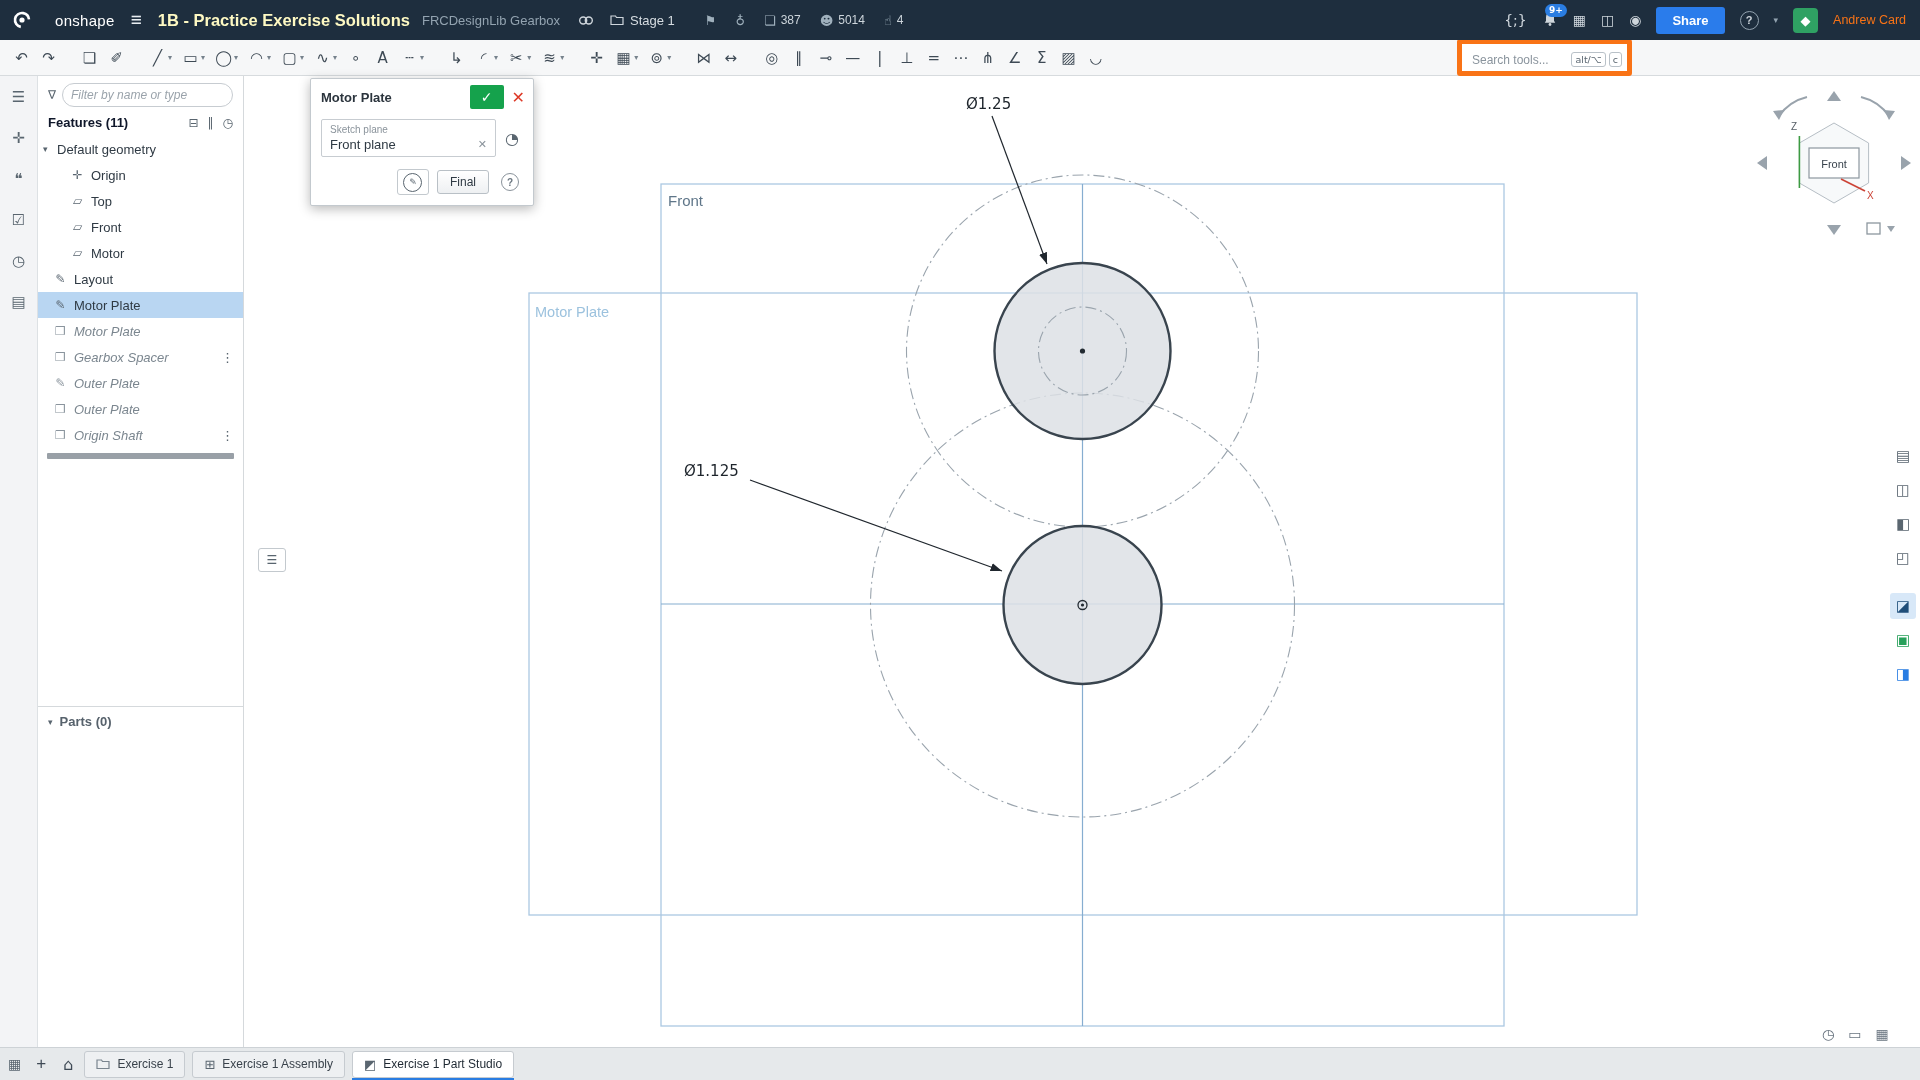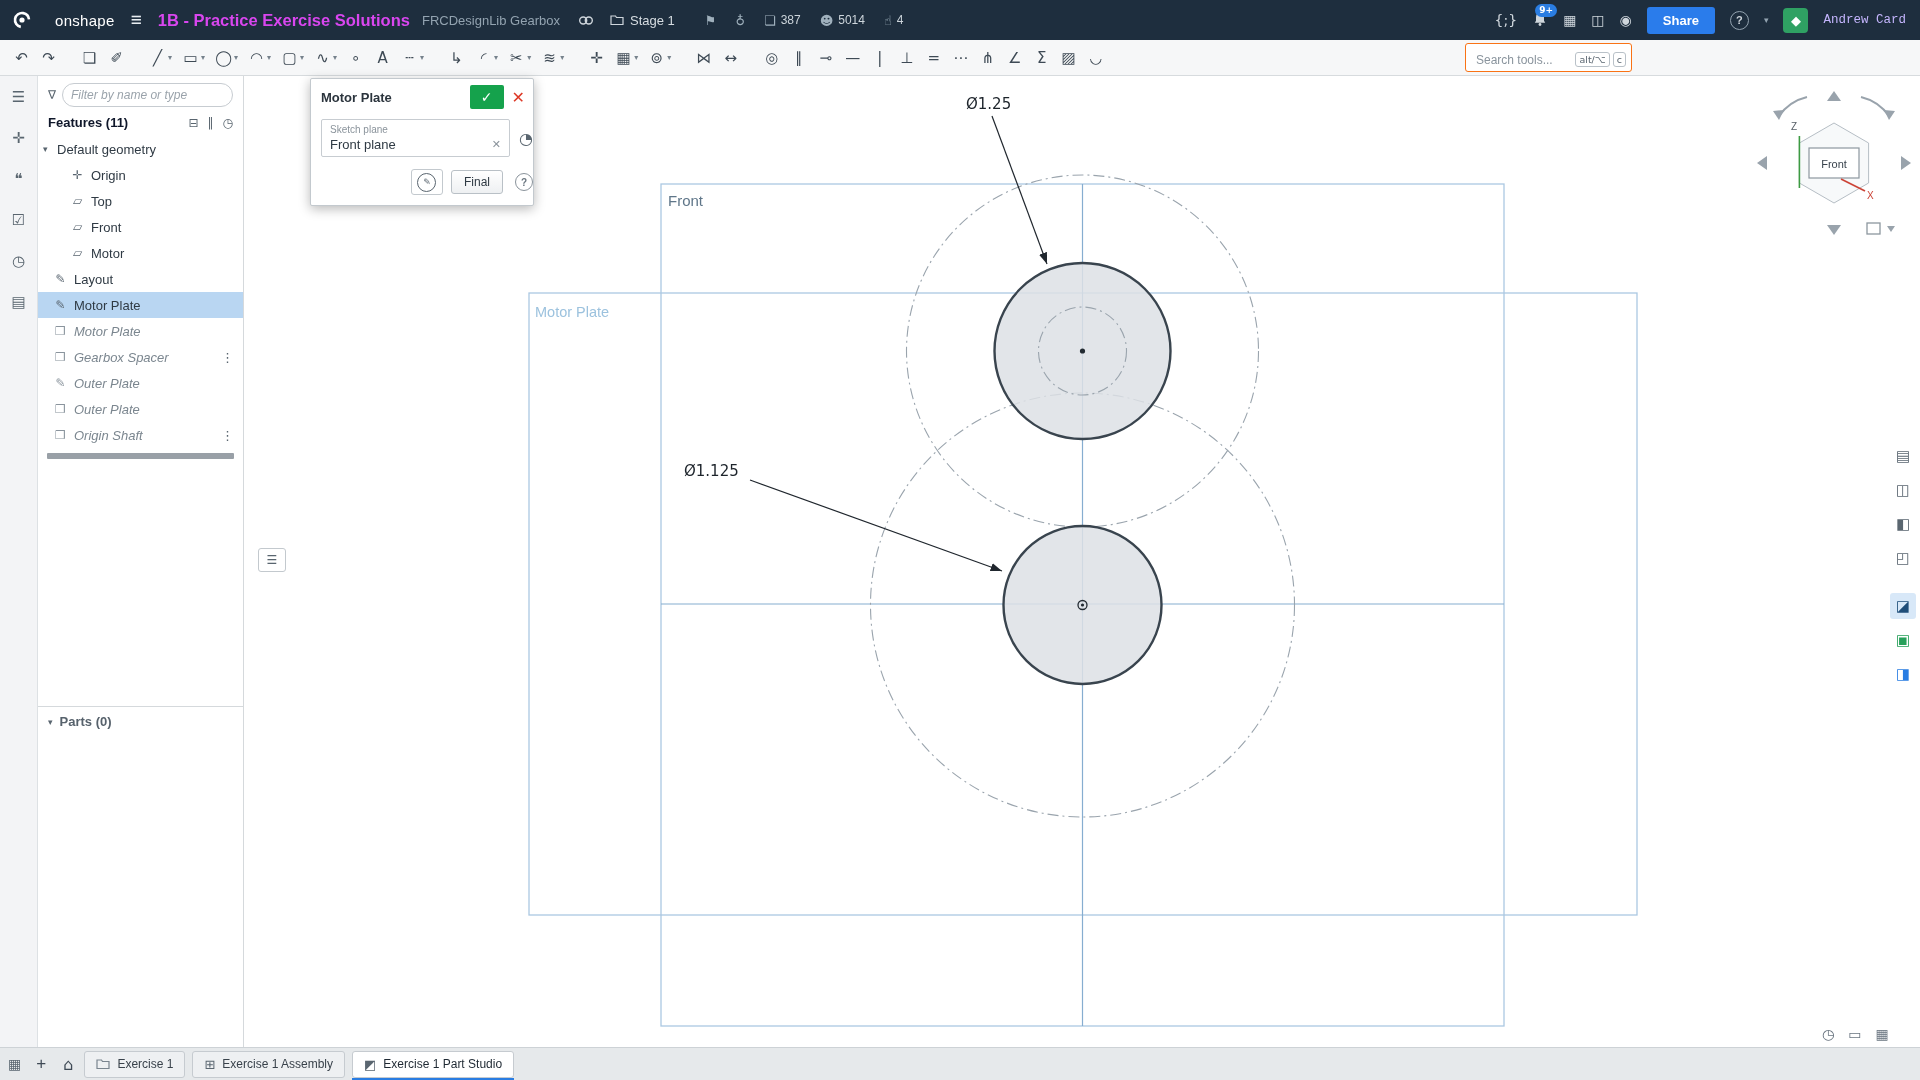--- a/index.html
+++ b/index.html
@@ -5,54 +5,54 @@
   html,body{margin:0;padding:0;width:1920px;height:1080px;overflow:hidden;background:#fff;
     font-family:"Liberation Sans",sans-serif;color:#2f3a44;-webkit-font-smoothing:antialiased;}
   .icon,.g,.chev,.ticon,.caret,.kebab,.rail-icon,.rtool,.key,.statico{font-family:"DejaVu Sans",sans-serif;}
 
   
   .topbar{position:absolute;left:0;top:0;width:1920px;height:40px;background:#1e2e3e;display:flex;
     align-items:center;color:#fff;z-index:40;}
   .logo{display:flex;align-items:center;gap:23px;margin-left:12px;}
   .logo-text{font-size:15px;letter-spacing:.3px;color:#fff;}
   .hamburger{font-size:19px;color:#e8edf1;margin:0 16px;cursor:pointer;}
-  .doc-title{font-size:16.5px;font-weight:bold;color:#d946ef;white-space:nowrap;}
+  .doc-title{font-size:16.5px;font-weight:bold;color:#fef9c3;white-space:nowrap;}
   .doc-subtitle{font-size:13px;color:#93a3b0;margin-left:12px;white-space:nowrap;}
   .tb-link{margin-left:18px;display:flex;align-items:center;}
   .crumb{display:flex;align-items:center;gap:6px;margin-left:16px;font-size:13px;color:#d7dde2;}
   .stats{display:flex;align-items:center;gap:19px;margin-left:30px;}
   .stat{display:flex;align-items:center;gap:5px;font-size:12px;color:#cdd5db;}
   .statico{font-size:13px;color:#9fb0bc;}
   .stat-val:empty{display:none;}
   .tb-right{margin-left:auto;display:flex;align-items:center;gap:15px;margin-right:14px;}
   .tb-ico{font-size:14px;color:#cfd6dc;cursor:pointer;font-family:"DejaVu Sans",sans-serif;}
   .bell-wrap{position:relative;}
   .badge{position:absolute;top:-7px;right:-9px;background:#2a7de2;color:#fff;font-size:9px;
     border-radius:8px;padding:1.5px 4px;font-weight:bold;}
   .share-btn{background:#2a7ceb;color:#fff;font-size:13px;font-weight:bold;border:none;border-radius:3px;
     padding:6px 16px;cursor:pointer;}
   .help-circ{width:17px;height:17px;border:1.6px solid #93a3b0;border-radius:50%;display:flex;align-items:center;
     justify-content:center;font-size:11px;font-weight:bold;color:#cfd6dc;}
   .caret-sm{font-size:9px;color:#93a3b0;}
   .avatar{width:25px;height:25px;background:#2fa163;border-radius:4px;display:flex;align-items:center;
     justify-content:center;color:#fff;font-size:13px;}
-  .user-name{font-size:12.5px;color:#c4b5fd;font-family:Liberation Mono, monospace;}
+  .user-name{font-size:12.5px;color:#f97316;}
 
   
   .toolbar{position:absolute;left:0;top:40px;width:1920px;height:36px;background:#f6f7f8;
     border-bottom:1px solid #d7dbde;display:flex;align-items:center;padding-left:8px;box-sizing:border-box;z-index:35;}
   .tools{display:flex;align-items:center;}
   .tool{display:flex;align-items:center;height:28px;padding:0 5px;border-radius:3px;color:#3e4a55;
     font-size:15px;cursor:pointer;}
   .tool .g{min-width:17px;text-align:center;}
   .tool .chev{font-size:8px;color:#76828c;margin-left:2px;}
   .tool .chev:empty{display:none;}
   .tool[data-variant~="group-start"]{margin-left:14px;}
   .search{margin-left:auto;margin-right:288px;}
-  .searchbox{display:flex;align-items:center;border:1px solid #f97316;border-radius:3px;background:#fff;
+  .searchbox{display:flex;align-items:center;border:5px solid #f97316;border-radius:3px;background:#fff;
     height:23px;padding:4px 5px 0 8px;width:152px;}
   .searchbox input{border:none;outline:none;flex:1;width:0;font-size:12px;font-family:"Liberation Sans",sans-serif;color:#2f3a44;}
   .searchbox input::placeholder{color:#8a949d;}
   .key{font-size:9.5px;border:1px solid #b9c1c8;border-radius:3px;padding:0 3px;background:#fff;
     color:#5a6670;margin-left:3px;line-height:13px;}
 
   
   .leftrail{position:absolute;left:0;top:76px;width:38px;height:971px;background:#f3f4f6;
     border-right:1px solid #dde1e4;display:flex;flex-direction:column;align-items:center;
     padding-top:12px;gap:23px;box-sizing:border-box;z-index:30;}
@@ -126,21 +126,21 @@
   .statusicons span{font-size:14px;color:#6a7580;font-family:"DejaVu Sans",sans-serif;cursor:pointer;}
 
   
   .dialog{position:absolute;left:310px;top:78px;width:224px;background:#fff;border:1px solid #c3c9ce;
     border-radius:2px;box-shadow:0 3px 12px rgba(0,0,0,.28);z-index:50;box-sizing:border-box;}
   .dlg-hdr{display:flex;align-items:center;padding:6px 8px 6px 10px;}
   .dlg-title{font-size:13px;font-weight:bold;color:#2b343d;flex:1;}
   .dlg-ok{width:34px;height:24px;background:#15a24c;border:none;border-radius:2px;color:#fff;font-size:14px;
     font-weight:bold;cursor:pointer;margin-right:8px;font-family:"DejaVu Sans",sans-serif;}
   .dlg-x{font-size:16px;color:#dd3826;cursor:pointer;font-family:"DejaVu Sans",sans-serif;font-weight:bold;}
-  .dlg-body{padding:4px 0 10px 10px;}
+  .dlg-body{padding:4px 14px 10px 10px;}
   .field-row{display:flex;align-items:center;}
   .field-group{flex:1;border:1px solid #c7ccd1;border-radius:2px;padding:4px 8px;}
   .field-label{font-size:10px;color:#8a939b;margin-bottom:2px;}
   .field-value{display:flex;align-items:center;font-size:13px;color:#2f3a44;}
   .field-clear{margin-left:auto;font-size:11px;color:#8a939b;cursor:pointer;font-family:"DejaVu Sans",sans-serif;}
   .field-side-ico{margin-left:9px;font-size:16px;color:#59656f;cursor:pointer;font-family:"DejaVu Sans",sans-serif;}
   .cb-rows{margin-top:10px;}
   .cb-row{display:flex;align-items:center;margin:8px 0;font-size:12.5px;color:#2f3a44;cursor:pointer;}
   .cb{width:13px;height:13px;border:1px solid #98a1aa;border-radius:2px;margin-right:8px;position:relative;
     box-sizing:border-box;background:#fff;}

